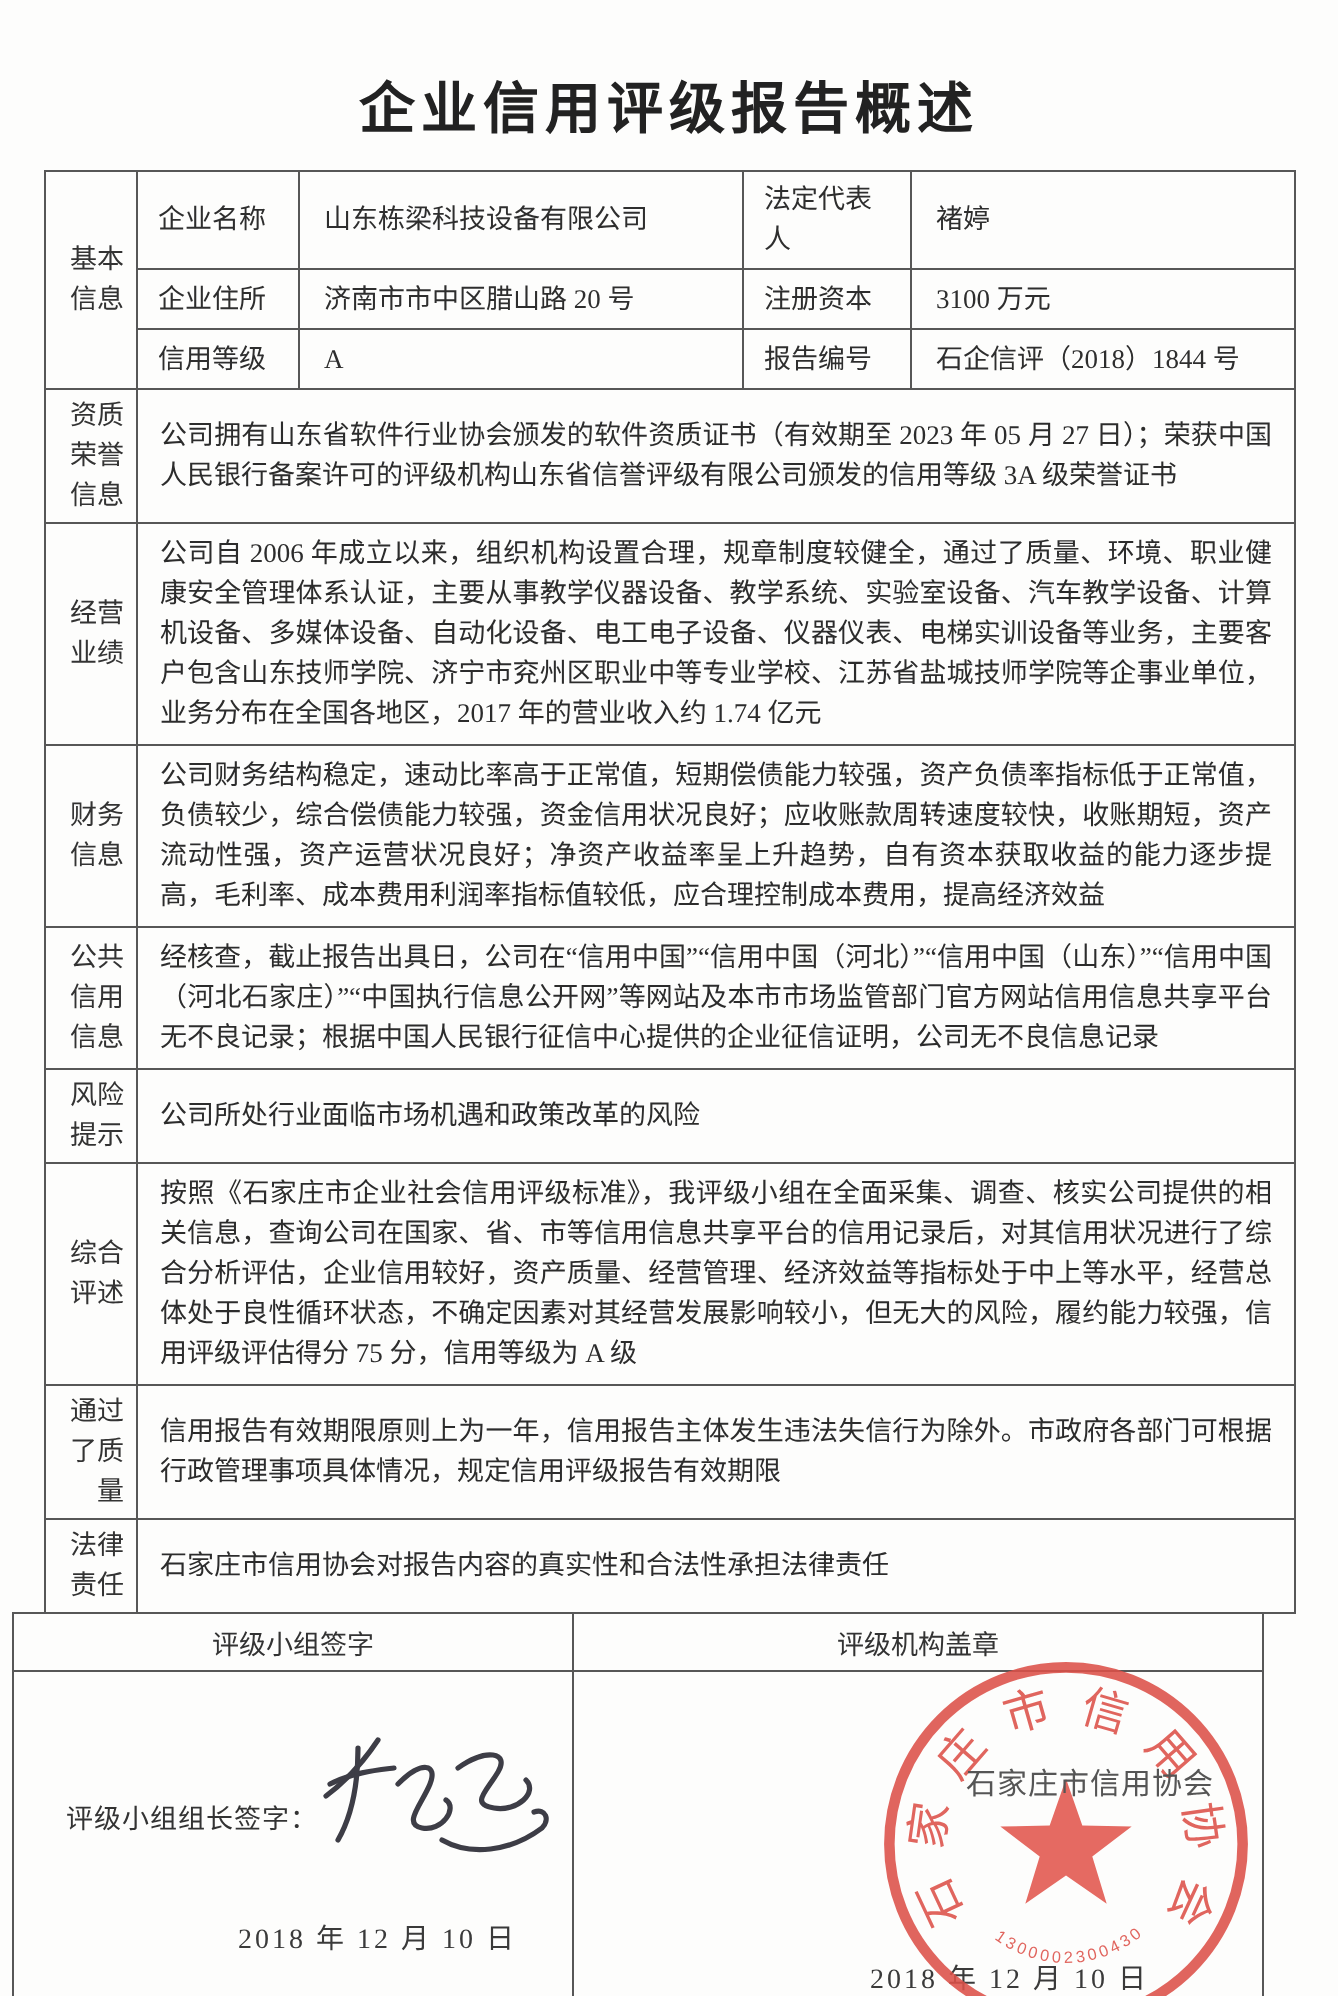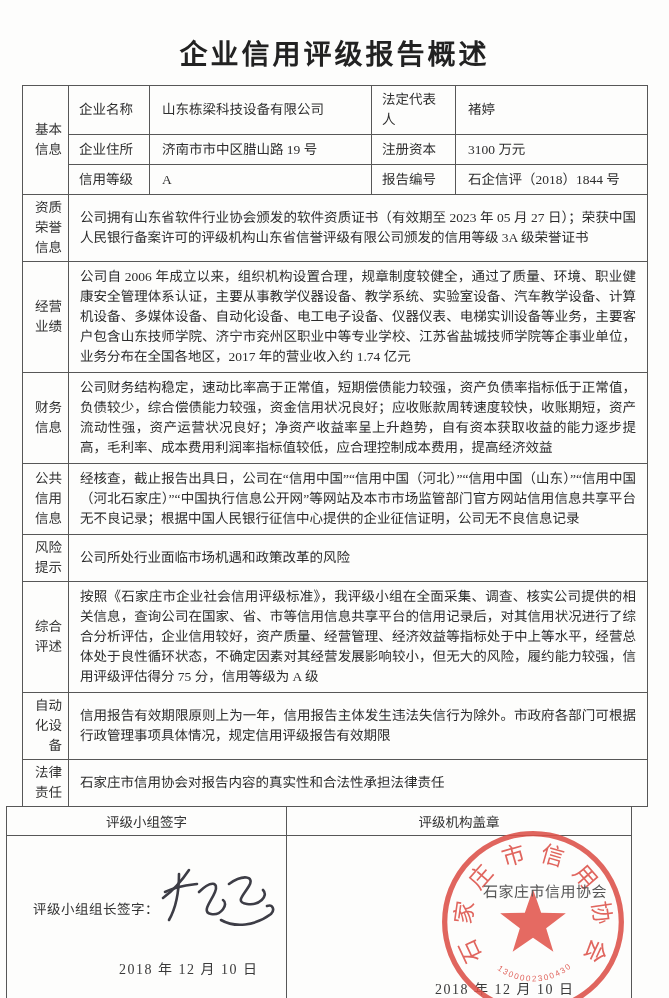--- a/index.html
+++ b/index.html
@@ -141,21 +141,21 @@
     <tbody>
       <tr class="basic-row">
         <td class="sec-label" rowspan="3">基本信息</td>
         <td class="field-label">企业名称</td>
         <td class="field-value">山东栋梁科技设备有限公司</td>
         <td class="field-label">法定代表人</td>
         <td class="field-value">褚婷</td>
       </tr>
       <tr class="basic-row">
         <td class="field-label">企业住所</td>
-        <td class="field-value">济南市市中区腊山路 19 号</td>
+        <td class="field-value">济南市市中区腊山路 20 号</td>
         <td class="field-label">注册资本</td>
         <td class="field-value">3100 万元</td>
       </tr>
       <tr class="basic-row">
         <td class="field-label">信用等级</td>
         <td class="field-value">A</td>
         <td class="field-label">报告编号</td>
         <td class="field-value">石企信评（2018）1844 号</td>
       </tr>
 
@@ -177,21 +177,21 @@
       </tr>
       <tr class="h40">
         <td class="sec-label">风险提示</td>
         <td class="content" colspan="4">公司所处行业面临市场机遇和政策改革的风险</td>
       </tr>
       <tr>
         <td class="sec-label">综合评述</td>
         <td class="content" colspan="4">按照《石家庄市企业社会信用评级标准》，我评级小组在全面采集、调查、核实公司提供的相关信息，查询公司在国家、省、市等信用信息共享平台的信用记录后，对其信用状况进行了综合分析评估，企业信用较好，资产质量、经营管理、经济效益等指标处于中上等水平，经营总体处于良性循环状态，不确定因素对其经营发展影响较小，但无大的风险，履约能力较强，信用评级评估得分 75 分，信用等级为 A 级</td>
       </tr>
       <tr class="h56">
-        <td class="sec-label">自动化设备</td>
+        <td class="sec-label">通过了质量</td>
         <td class="content" colspan="4">信用报告有效期限原则上为一年，信用报告主体发生违法失信行为除外。市政府各部门可根据行政管理事项具体情况，规定信用评级报告有效期限</td>
       </tr>
       <tr class="h44">
         <td class="sec-label">法律责任</td>
         <td class="content" colspan="4">石家庄市信用协会对报告内容的真实性和合法性承担法律责任</td>
       </tr>
     </tbody>
   </table>
 
   <table class="signoff">

